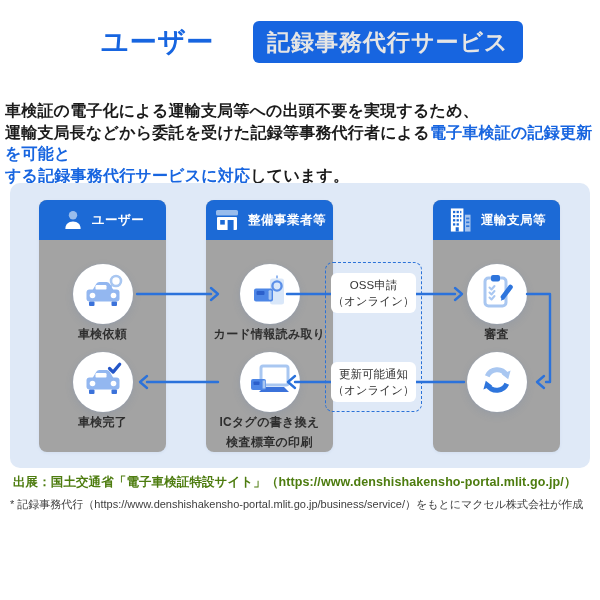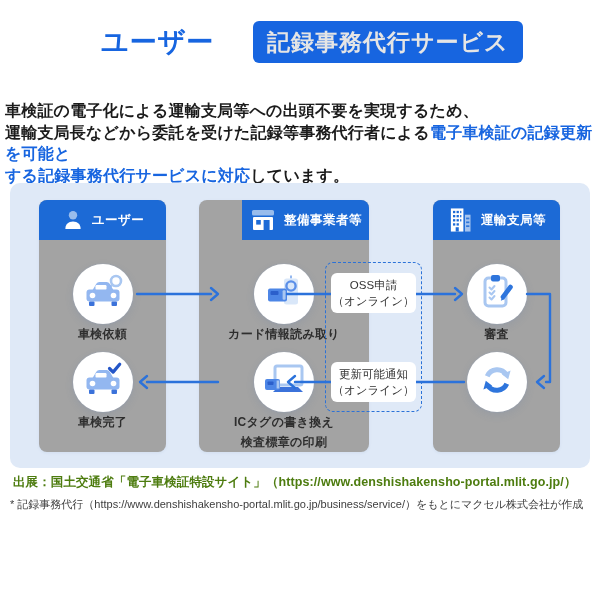--- a/index.html
+++ b/index.html
@@ -32,21 +32,21 @@
   .panel{
     position:absolute;left:10px;top:183px;width:580px;height:285px;
     background:#DFE9F7;border-radius:10px;z-index:0;
   }
 
   .col{
     position:absolute;top:200px;width:127px;height:252px;background:#a3a3a3;
     border-radius:8px;overflow:hidden;z-index:1;
     box-shadow:0 1px 3px rgba(100,130,180,0.10);
   }
-  .c1{left:39px;} .c2{left:199px;padding-left:43px;} .c3{left:433px;}
+  .c1{left:39px;} .c2{left:206px;} .c3{left:433px;}
   .colhead{
     height:40px;background:#1C6AD6;display:flex;align-items:center;justify-content:center;gap:7px;
   }
   .htitle{font-size:12.5px;font-weight:700;color:#ffffff;letter-spacing:.5px;}
   .hicon{display:flex;align-items:center;}
 
   .circle{
     position:absolute;left:50%;transform:translateX(-50%);width:60px;height:60px;
     background:#ffffff;border-radius:50%;display:flex;align-items:center;justify-content:center;
     box-shadow:0 0 0 1px rgba(150,170,210,0.12),0 3px 8px rgba(80,110,170,0.14);

